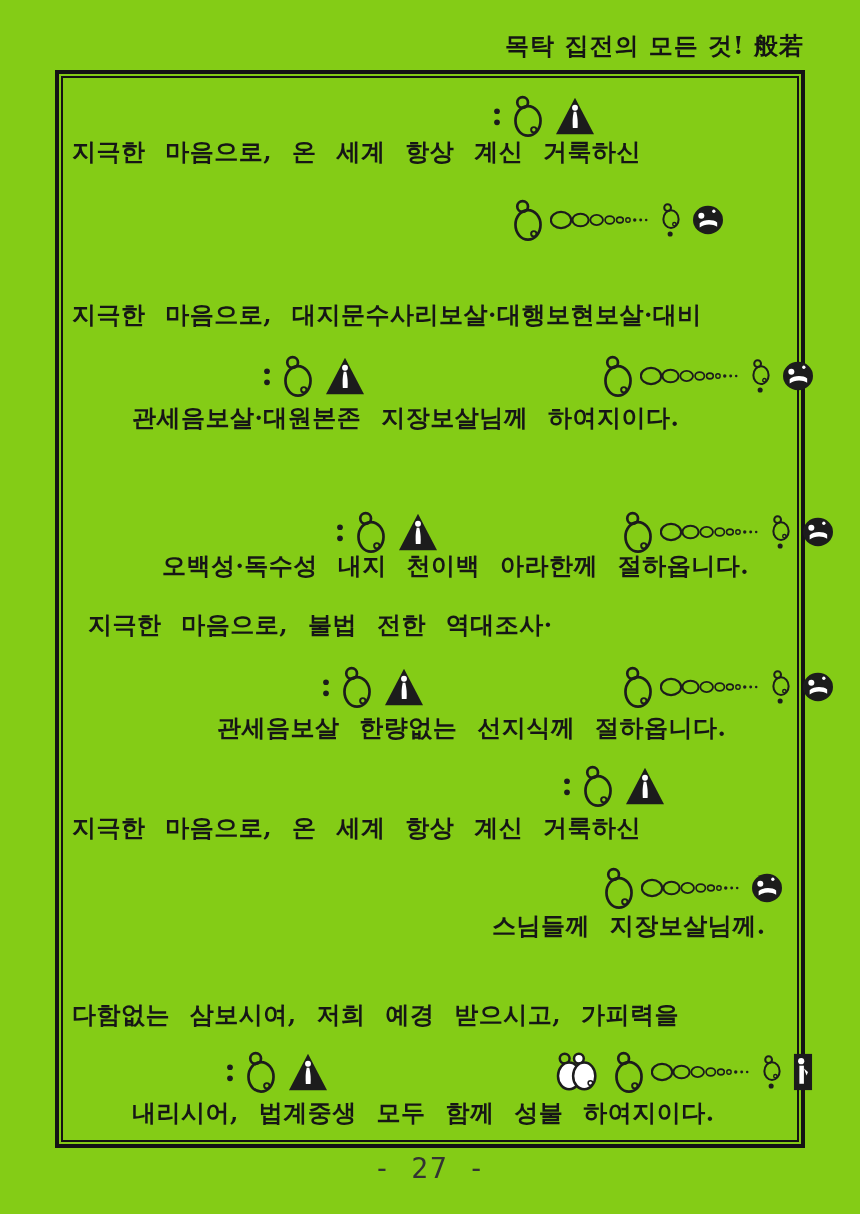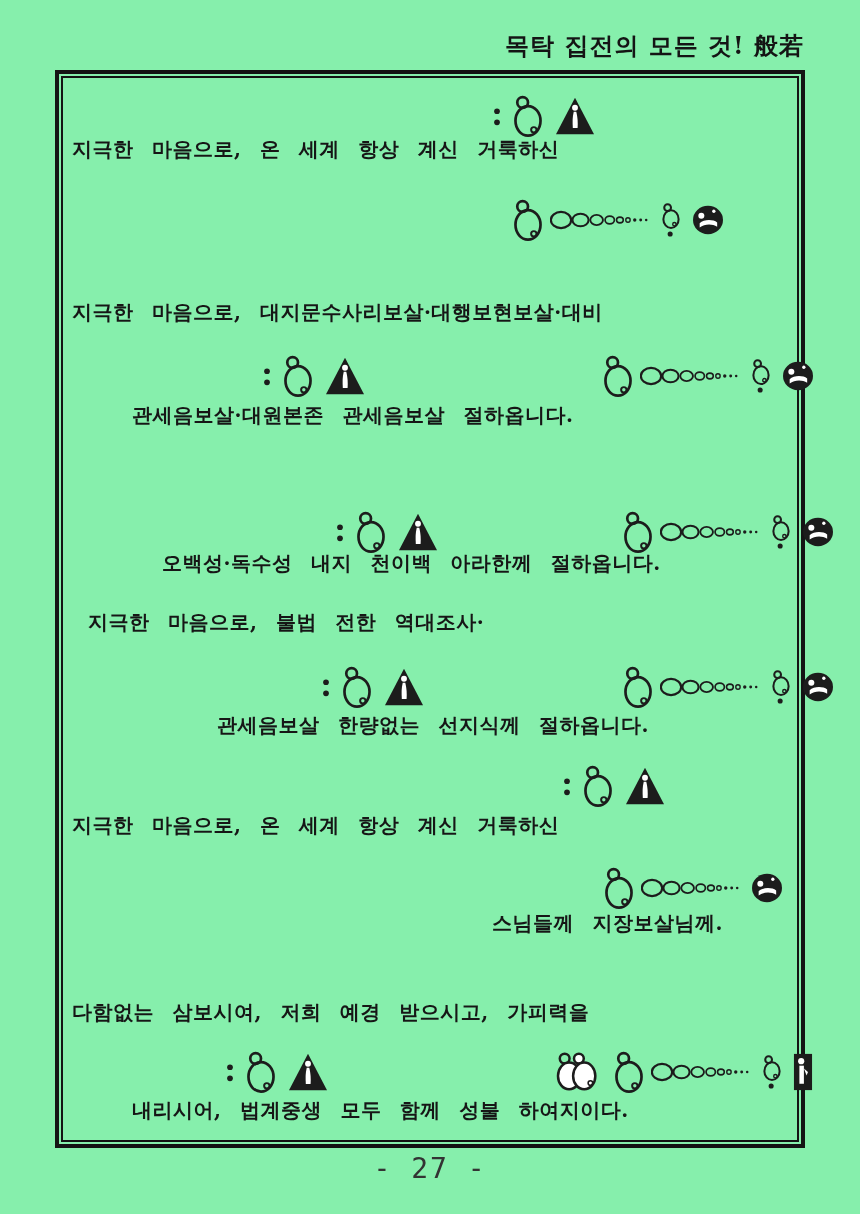--- a/index.html
+++ b/index.html
@@ -1,40 +1,40 @@
 <!DOCTYPE html>
 <html><head>
 <meta charset="utf-8">
 <style>
   html,body{margin:0;padding:0;background:#ffffff;}
   .page{
     position:relative;
     width:860px;height:1214px;
-    background:#86efac;
+    background:#84cc16;
     font-family:"DejaVu Serif","Liberation Serif",serif;
     color:#1a1a1a;
     overflow:hidden;
   }
   .header{
     position:absolute;top:30px;right:56px;
     font-size:24px;font-weight:bold;letter-spacing:1px;
     color:#141414;white-space:nowrap;
   }
   .frame{
     position:absolute;left:55px;top:70px;width:750px;height:1078px;
     border:4.5px solid #141414;box-sizing:border-box;
   }
   .frame-inner{
     position:absolute;inset:2px;
     border:2px solid #141414;
   }
   .content{position:absolute;inset:0;}
   .t{
     position:absolute;
-    font-size:20px;font-weight:bold;white-space:nowrap;
+    font-size:24px;font-weight:bold;white-space:nowrap;
     word-spacing:11px;letter-spacing:0.5px;
     color:#161616;
   }
   .notation{
     position:absolute;display:flex;align-items:center;gap:10px;
     color:#1c1c1c;
   }
   .notation svg{display:block;flex:0 0 auto;}
   .roll{margin-left:-5px;}
   .footer{
@@ -165,21 +165,21 @@
               <use href="#sym-roll"></use>
             </svg>
           <svg width="22" height="34">
               <use href="#sym-moktak-dot"></use>
             </svg>
           <svg width="32" height="30">
               <use href="#sym-bow"></use>
             </svg>
         </div>
 
-        <div class="t" style="left:69px;top:324px;">관세음보살·대원본존 관세음보살 절하옵니다.</div>
+        <div class="t" style="left:69px;top:324px;">관세음보살·대원본존 지장보살님께 하여지이다.</div>
 
 
         <div class="notation" style="left:273px;top:432px;">
           <svg width="8" height="30">
               <use href="#sym-colon"></use>
             </svg>
           <svg width="34" height="43">
               <use href="#sym-moktak"></use>
             </svg>
           <svg width="40" height="38">

